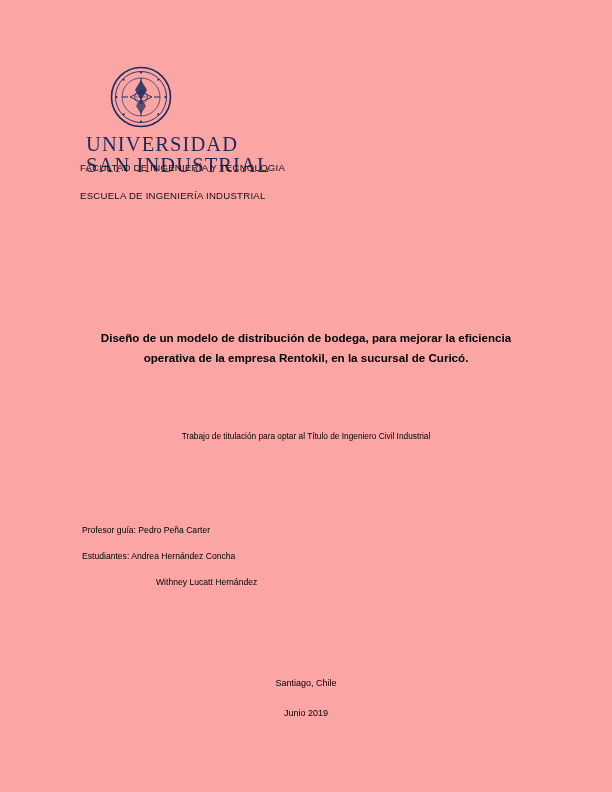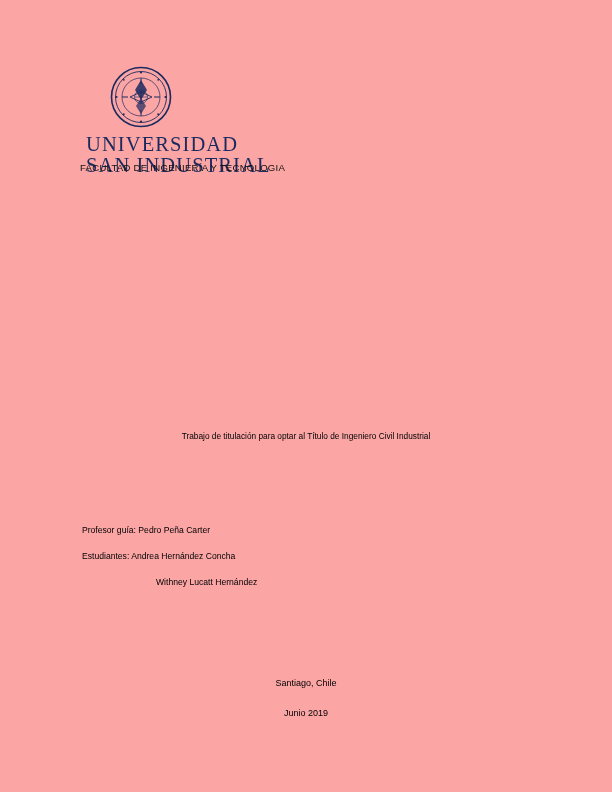--- a/index.html
+++ b/index.html
@@ -138,22 +138,24 @@
       </svg>
     </div>
     <div class="univ-name">
       <div class="univ-line">UNIVERSIDAD</div>
       <div class="univ-line">SAN INDUSTRIAL</div>
     </div>
   </div>
 
   <div class="faculty">
     <div>FACULTAD DE INGENIERÍA Y TECNOLOGIA</div>
+    <div>ESCUELA DE INGENIERÍA INDUSTRIAL</div>
   </div>
 
+  <div class="title">Diseño de un modelo de distribución de bodega, para mejorar la eficiencia operativa de la empresa Rentokil, en la sucursal de Curicó.</div>
 
   <div class="subtitle">Trabajo de titulación para optar al Título de Ingeniero Civil Industrial</div>
 
   <div class="people">
     <div class="row">Profesor guía: Pedro Peña Carter</div>
     <div class="row">Estudiantes:  Andrea Hernández Concha</div>
     <div class="row indent">Withney Lucatt Hernández</div>
   </div>
 
   <div class="footer">

